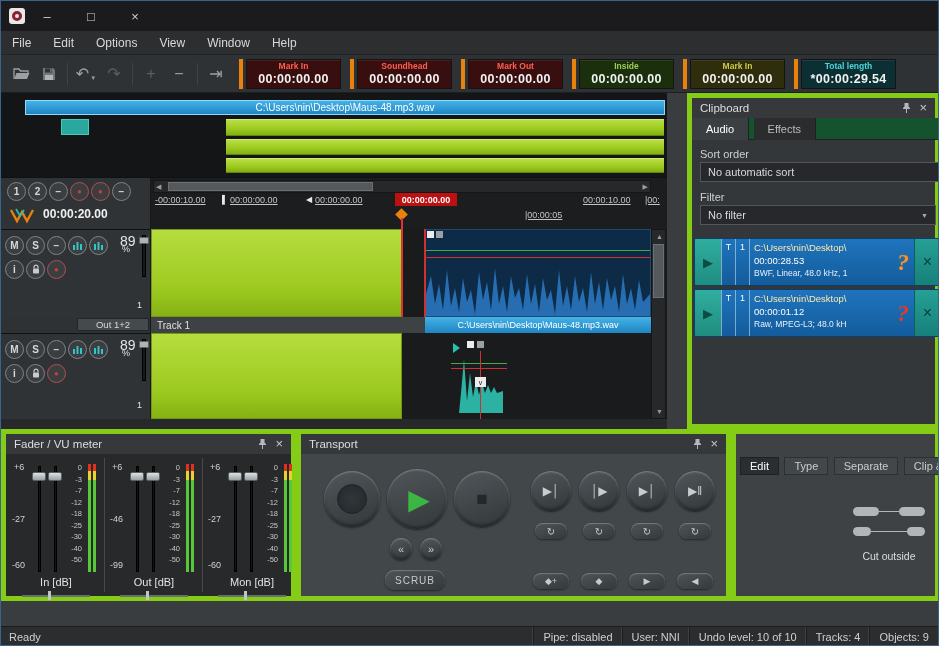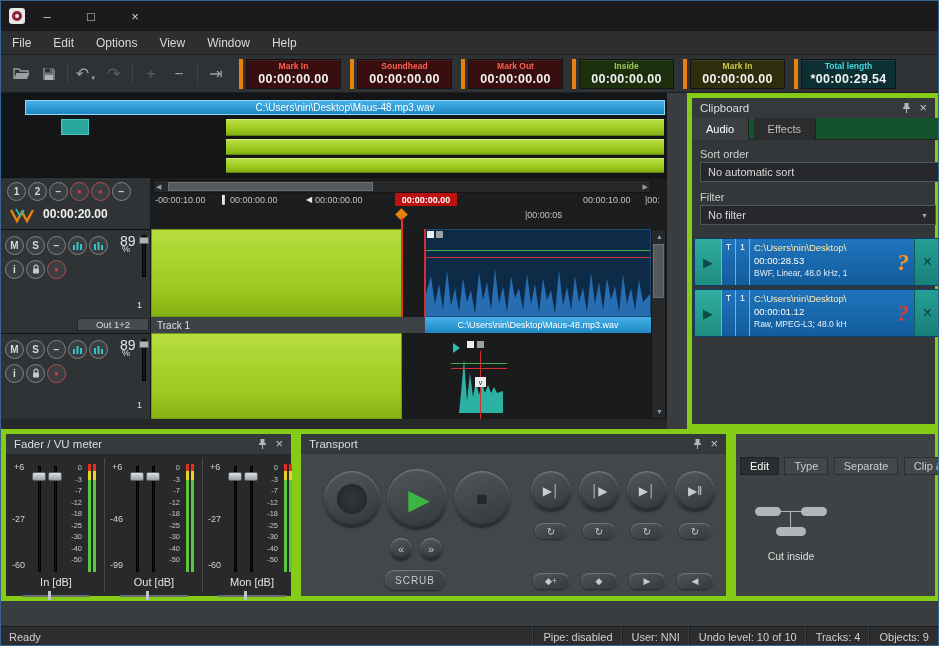--- a/index.html
+++ b/index.html
@@ -45,21 +45,21 @@
   .workspace { position:absolute; left:0; top:92px; width:666px; height:336px; background:#1a1b1c; }
   .ov-blue { background:linear-gradient(#45b2e8,#1e85c2); border:1px solid #8fd8f8; display:flex;
              align-items:center; justify-content:center; font-size:10px; color:#fff; white-space:nowrap; overflow:hidden; }
   .greenbar { background:linear-gradient(#b9de44,#9cc91f 60%,#83ae12); border-top:1px solid #cfe97a; border-bottom:1px solid #5f860c; }
   .greenclip { background:linear-gradient(#b6dd3e,#9cc91f 70%,#85b114); border:1px solid #6f9a12; }
   .ctrlbg { background:#303335; border-right:1px solid #17181a; border-top:1px solid #101112; }
   .cbtn { position:absolute; width:19px; height:19px; border-radius:50%; background:#3a3e41;
           border:1px solid #7d8387; color:#d4d8da; font-size:10px; font-weight:bold;
           display:flex; align-items:center; justify-content:center; }
   .cbtn.red { border-color:#b05050; color:#cc3a3a; font-size:8px; }
-  .rtick { position:absolute; font-size:9px; color:#c4c4c4; white-space:nowrap; }
+  .rtick { position:absolute; font-size:9px; color:#c4c4c4; white-space:nowrap;text-decoration:underline; }
   .rmark { position:absolute; font-size:8px; color:#e8e8e8; }
   .scrolltrack { background:#26282a; border:1px solid #151617; }
   .scrollthumb { position:absolute; background:#55595c; border:1px solid #6c7073; }
   .sarrow { position:absolute; color:#989ca0; font-size:7px; display:flex; align-items:center; justify-content:center; }
   .gain-num { position:absolute; font-size:14px; color:#e4e4e4; }
   .outbtn { position:absolute; background:#454a4d; border:1px solid #22262a; color:#d8d8d8;
             font-size:9.5px; display:flex; align-items:center; justify-content:center; }
 
   
   .panel { position:absolute; border:5px solid #84cc16; }
@@ -605,31 +605,32 @@
   </div>
 
   <div class="panel" style="left:730px;top:428px;width:209px;height:172px;background:#3e4244">
     <div class="abs" style="left:4px;top:22px;white-space:nowrap;overflow:hidden;width:203px">
       <span class="etab active">Edit</span>
       <span class="etab">Type</span>
       <span class="etab">Separate</span>
       <span class="etab">Clip &amp; In</span>
     </div>
 
-    <div class="toolbtn" style="left:8px;top:52px;width:94px;height:80px">
+
+    <div class="toolbtn" style="left:106px;top:52px;width:94px;height:80px">
       <div class="cutic">
         <div class="cseg" style="left:0;top:0;width:26px"></div>
         <div class="cseg" style="left:46px;top:0;width:26px"></div>
         <div class="cline" style="left:26px;top:4px;width:20px;height:1px"></div>
-        <div class="cline" style="left:35px;top:4px;width:1px;height:16px"></div>
-        <div class="cseg" style="left:21px;top:20px;width:30px"></div>
-      </div>
-      <span class="toollabel">Cut inside</span>
-    </div>
-
+        <div class="cseg" style="left:0;top:20px;width:18px"></div>
+        <div class="cseg" style="left:54px;top:20px;width:18px"></div>
+        <div class="cline" style="left:18px;top:24px;width:36px;height:1px"></div>
+      </div>
+      <span class="toollabel">Cut outside</span>
+    </div>
   </div>
 
 
   <div class="statusbar">
     <span class="sready">Ready</span>
     <span class="sspacer"></span>
     <span class="sitem">Pipe: disabled</span>
     <span class="sitem">User: NNI</span>
     <span class="sitem">Undo level: 10 of 10</span>
     <span class="sitem">Tracks: 4</span>

